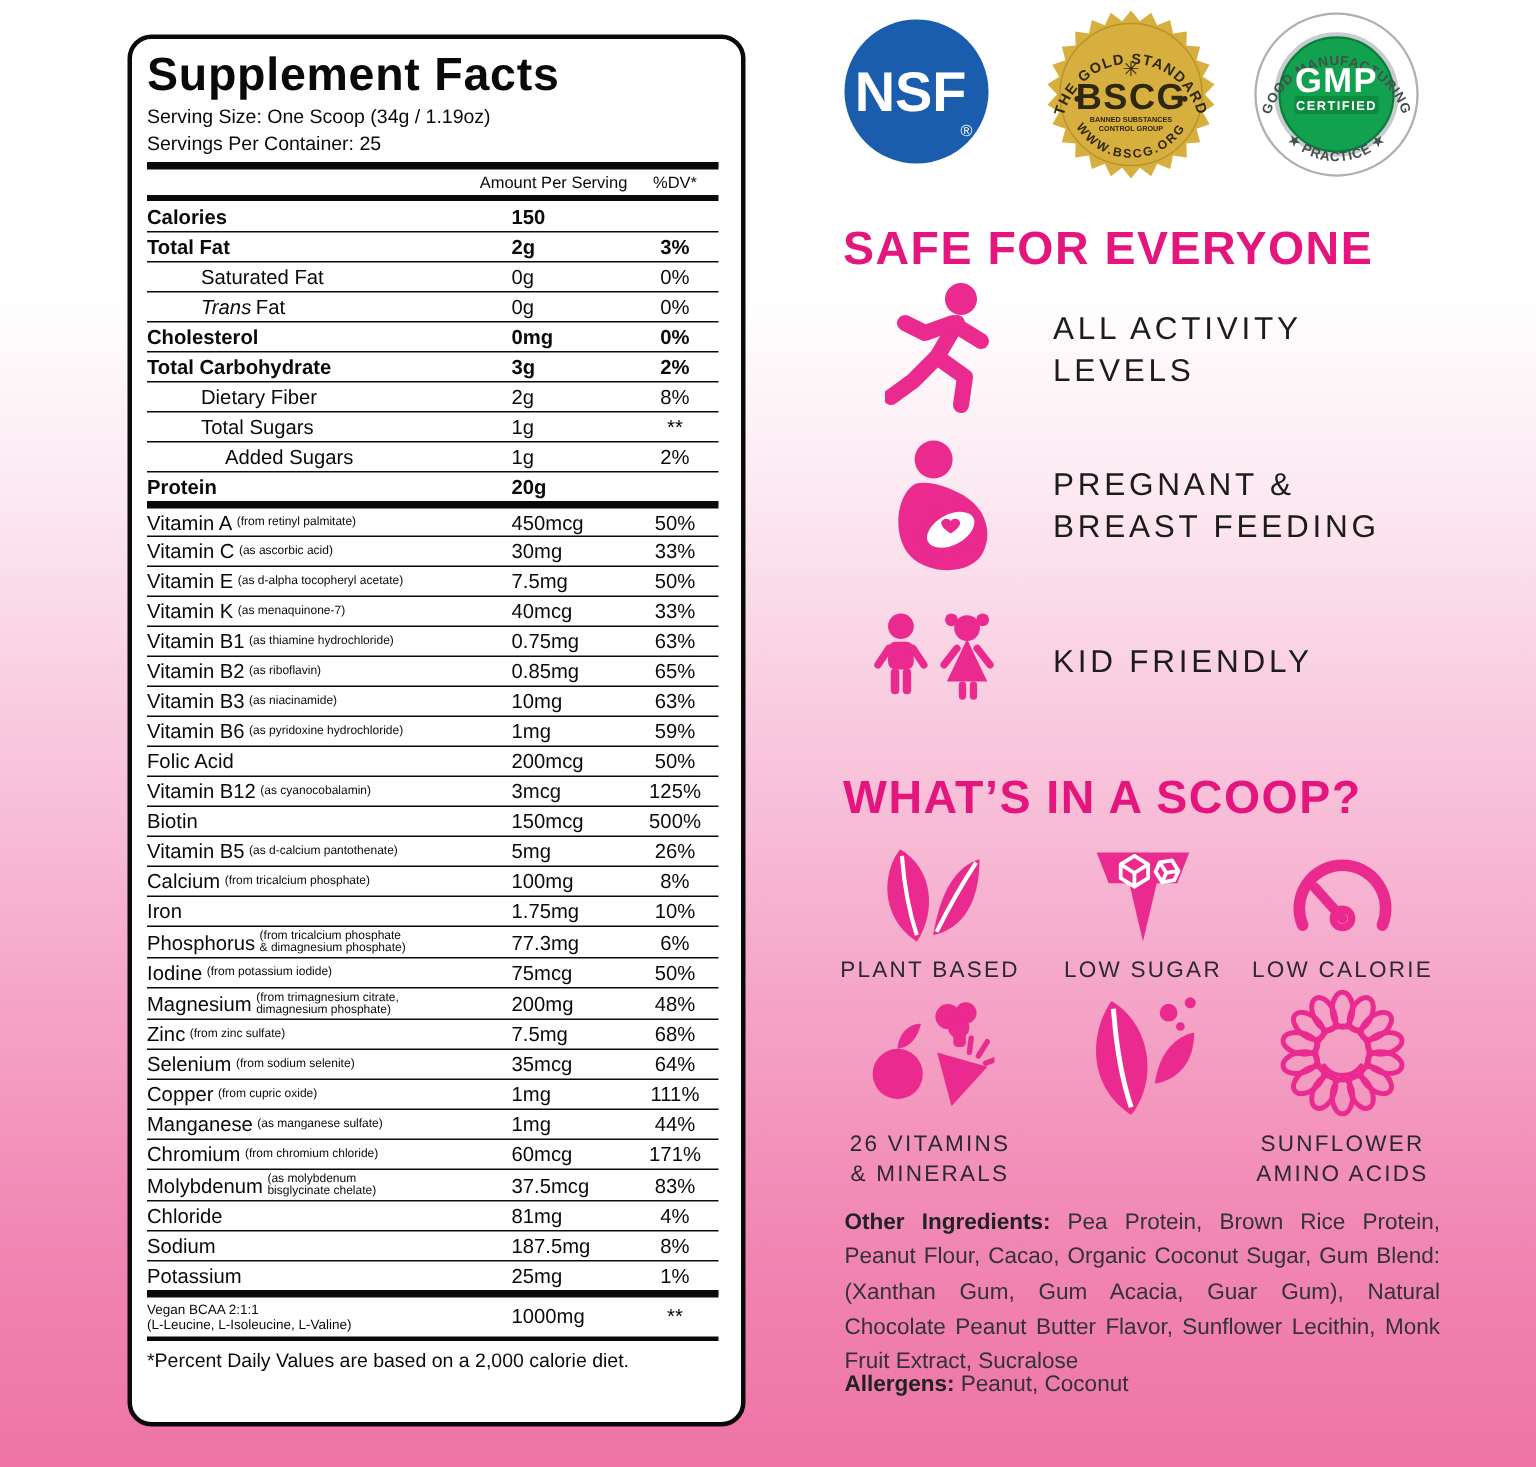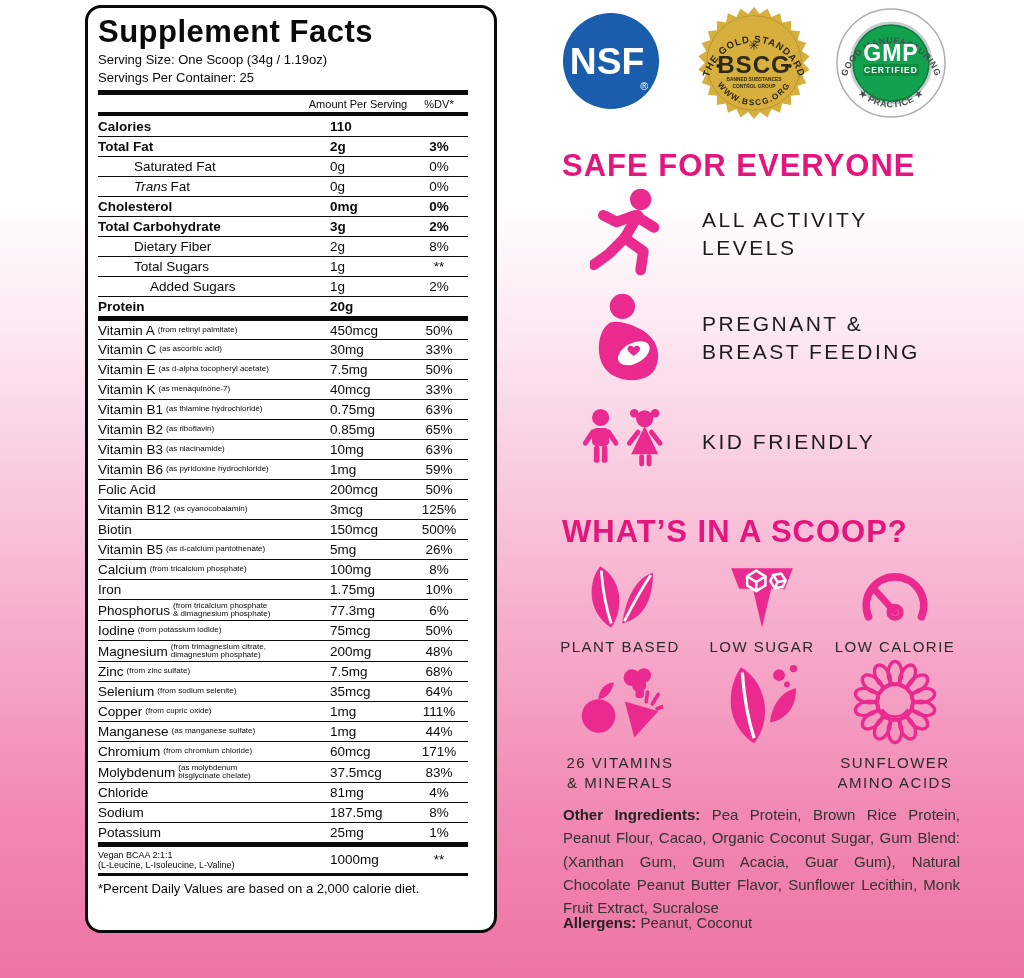--- a/index.html
+++ b/index.html
@@ -5,23 +5,23 @@
   * { margin:0; padding:0; box-sizing:border-box; }
   html,body { width:1024px; height:978px; }
   body { font-family:"Liberation Sans", sans-serif; }
   #stage {
     position:relative; width:1024px; height:978px; overflow:hidden;
     background:linear-gradient(180deg,#ffffff 0%,#ffffff 20%,#fceaf2 33%,#f9cce0 48%,#f5a5c8 68%,#f187b4 84%,#ee74a5 100%);
   }
 
   
   #facts {
-    position:absolute; left:85px; top:5px; width:412px; height:928px;
+    position:absolute; left:85px; top:23px; width:412px; height:928px;
     background:#fff; border:3.5px solid #0a0a0a; border-radius:16px;
-    padding:6px 26px 8px 10px; color:#0a0a0a;
+    padding:6px 15px 8px 10px; color:#0a0a0a;
   }
   .sf-title { font-size:31px; font-weight:bold; letter-spacing:.5px; line-height:36px; }
   .sf-serving { font-size:13px; line-height:16px; margin-top:2px; }
   .bar5 { border-top:5px solid #0a0a0a; margin-top:4px; }
   .bar4 { border-top:4px solid #0a0a0a; }
   .hdr { display:flex; align-items:center; padding:3px 0 2px 0; }
   .hdr .sp { flex:1; }
   .hdr .ha { width:104px; text-align:center; font-size:11px; }
   .hdr .hd { width:58px; text-align:center; font-size:11px; }
   .frow { display:flex; align-items:center; border-top:1.5px solid #0a0a0a; padding:1.5px 0; min-height:20px; }
@@ -65,21 +65,21 @@
     <div class="bar5"></div>
     <div class="hdr">
       <div class="sp"></div>
       <div class="ha">Amount Per Serving</div>
       <div class="hd">%DV*</div>
     </div>
     <div class="bar4"></div>
     <div id="facts-rows">
         <div class="frow b">
           <div class="fname">Calories</div>
-          <div class="famt">110</div>
+          <div class="famt">150</div>
           <div class="fdv"></div>
         </div>
         <div class="frow b">
           <div class="fname">Total Fat</div>
           <div class="famt">2g</div>
           <div class="fdv">3%</div>
         </div>
         <div class="frow s">
           <div class="fname">Saturated Fat</div>
           <div class="famt">0g</div>

